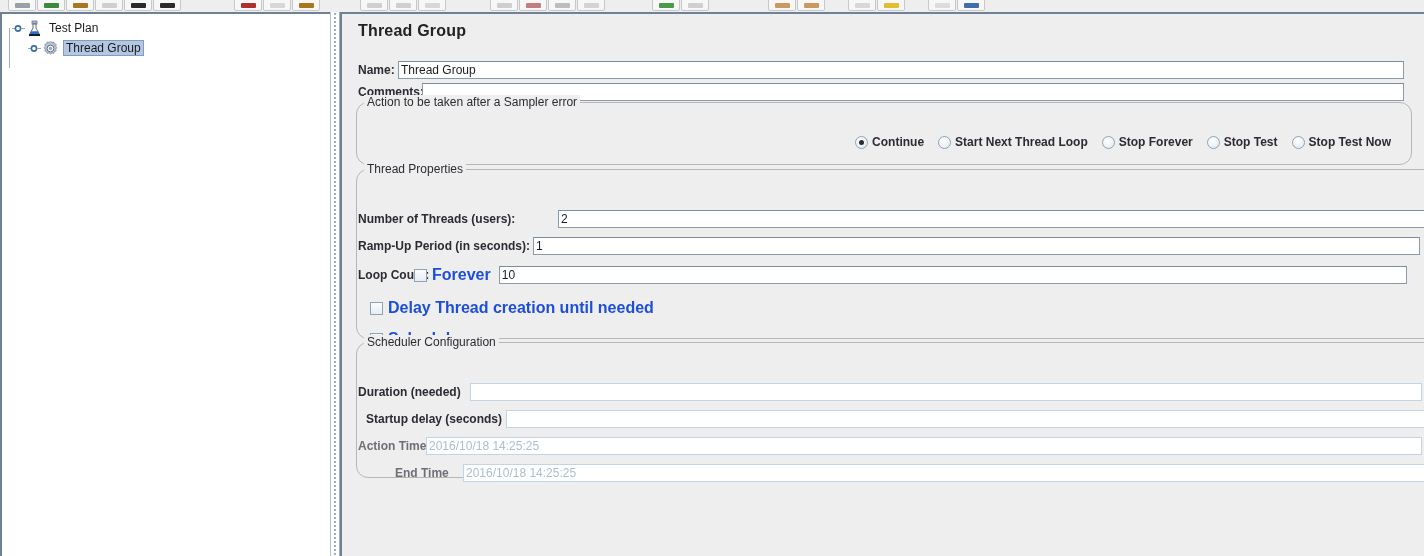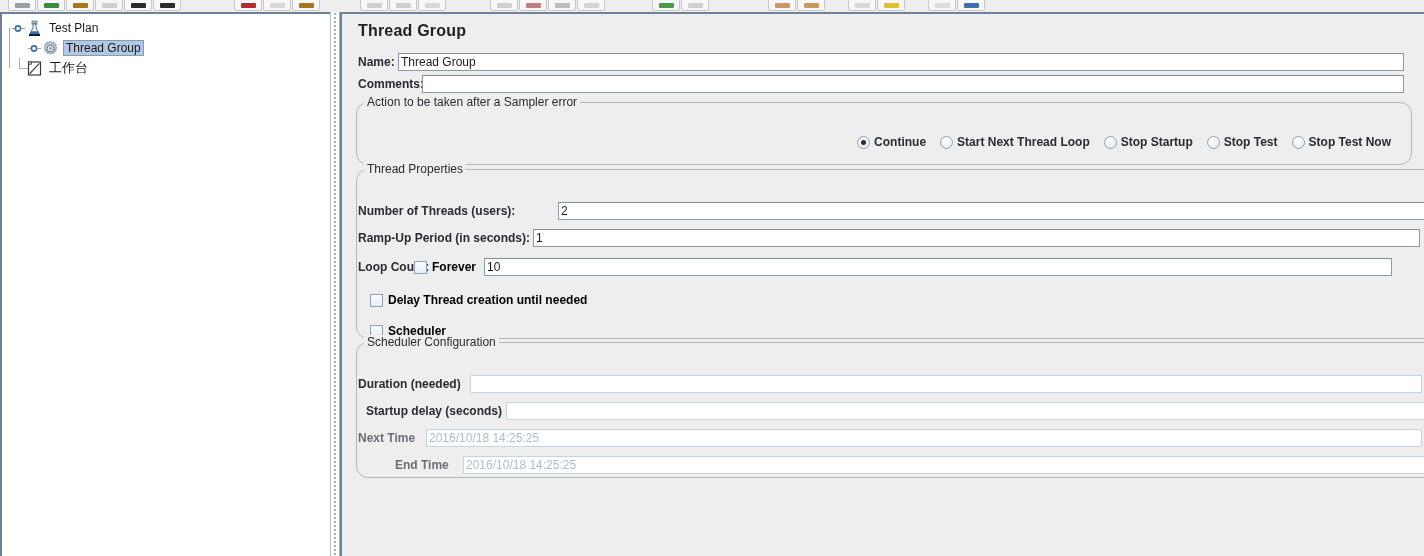--- a/index.html
+++ b/index.html
@@ -166,20 +166,21 @@
     font-weight: bold;
     color: #222222;
     letter-spacing: .2px;
   }
 
   .row {
     position: absolute;
     display: flex;
     align-items: center;
     height: 20px;
+    margin-top: 8px;
   }
   .lbl {
     font-weight: bold;
     font-size: 12px;
     color: #2b2b33;
     white-space: nowrap;
   }
   .lbl.dim { color: #6e6e76; }
   .txt {
     height: 18px;
@@ -258,22 +259,22 @@
   }
   .cbx {
     width: 13px; height: 13px;
     background: linear-gradient(#fbfcfd, #e7edf3);
     border: 1px solid #8fa3b5;
     box-sizing: border-box;
     flex: 0 0 auto;
   }
   .cbx-label {
     font-weight: bold;
-    font-size: 12px;
-    color: #000000;
+    font-size: 16px;
+    color: #1d4ed8;
   }
 </style>
 </head>
 <body>
 
 <div id="toolbar">
   <div class="tb-group" style="left:8px;">
       <div class="tb-btn">
         <span class="tb-ico" style="background: rgb(154, 160, 166);"></span>
       </div>
@@ -395,29 +396,20 @@
           <span class="node-icon"><svg width="17" height="17" viewBox="0 0 17 17">
               <g fill="#b9c6d2" stroke="#6e8094" stroke-width=".7">
                 <path d="M8.5 1.4 l1.5 1.1 1.8-.5 .6 1.8 1.8 .6 -.5 1.8 1.1 1.5 -1.1 1.5 .5 1.8 -1.8 .6 -.6 1.8 -1.8-.5 -1.5 1.1 -1.5-1.1 -1.8 .5 -.6-1.8 -1.8-.6 .5-1.8 -1.1-1.5 1.1-1.5 -.5-1.8 1.8-.6 .6-1.8 1.8 .5 Z"></path>
               </g>
               <circle cx="8.5" cy="8.5" r="3.5" fill="#ffffff" stroke="#5f7near" stroke-width=".8"></circle>
               <circle cx="8.5" cy="8.5" r="3.4" fill="none" stroke="#4e6378" stroke-width=".9"></circle>
               <circle cx="8.5" cy="8.5" r="1.7" fill="#8fa8c0"></circle>
             </svg></span>
           <span class="node-label selected">Thread Group</span>
         </div>
-        <div class="tree-row lvl0" style="padding-left: 14px;">
-          <span class="elbow" style="left: 7px; top: 0px; height: 10px; width: 8px; border-left: 1px solid rgb(154, 176, 198); border-bottom: 1px solid rgb(154, 176, 198);"></span>
-          <span class="node-icon"><svg width="17" height="17" viewBox="0 0 17 17">
-              <rect x="2.5" y="2" width="12" height="13" fill="#ffffff" stroke="#3a3a3a" stroke-width="1.2"></rect>
-              <line x1="3.6" y1="13.8" x2="13.4" y2="3.4" stroke="#4a4a4a" stroke-width="1.3"></line>
-              <rect x="2.5" y="2" width="3" height="2.2" fill="#d8d8d8" stroke="#3a3a3a" stroke-width=".8"></rect>
-            </svg></span>
-          <span class="node-label cjk">工作台</span>
-        </div>
       </div>
   </div>
 
   <div id="divider">
     <div class="dots"></div>
   </div>
 
   <div id="detail-panel">
     <div id="detail-inner">
 
@@ -439,21 +431,21 @@
             <span class="radio-wrap">
               <span class="radio checked"></span>
               <span class="radio-label">Continue</span>
             </span>
             <span class="radio-wrap">
               <span class="radio"></span>
               <span class="radio-label">Start Next Thread Loop</span>
             </span>
             <span class="radio-wrap">
               <span class="radio"></span>
-              <span class="radio-label">Stop Startup</span>
+              <span class="radio-label">Stop Forever</span>
             </span>
             <span class="radio-wrap">
               <span class="radio"></span>
               <span class="radio-label">Stop Test</span>
             </span>
             <span class="radio-wrap">
               <span class="radio"></span>
               <span class="radio-label">Stop Test Now</span>
             </span>
           </div>
@@ -504,21 +496,21 @@
         <span class="lbl" style="width:112px;">Duration (needed)</span>
         <input class="txt disabled" style="width: 952px;" value="">
       </div>
 
       <div class="row" style="left:24px; top:387px;align-items:center;">
         <span class="lbl" style="width:140px;">Startup delay (seconds)</span>
         <input class="txt disabled" style="width: 924px;" value="">
       </div>
 
       <div class="row" style="left:16px; top:414px;">
-        <span class="lbl dim" style="width:68px;">Next Time</span>
+        <span class="lbl dim" style="width:68px;">Action Time</span>
         <input class="txt disabled" style="width: 996px;" value="2016/10/18 14:25:25">
       </div>
 
       <div class="row" style="left:16px; top:441px;">
         <span class="lbl dim" style="width:68px;padding-left:37px;">End Time</span>
         <input class="txt disabled" style="width: 996px;" value="2016/10/18 14:25:25">
       </div>
 
     </div>
   </div>

